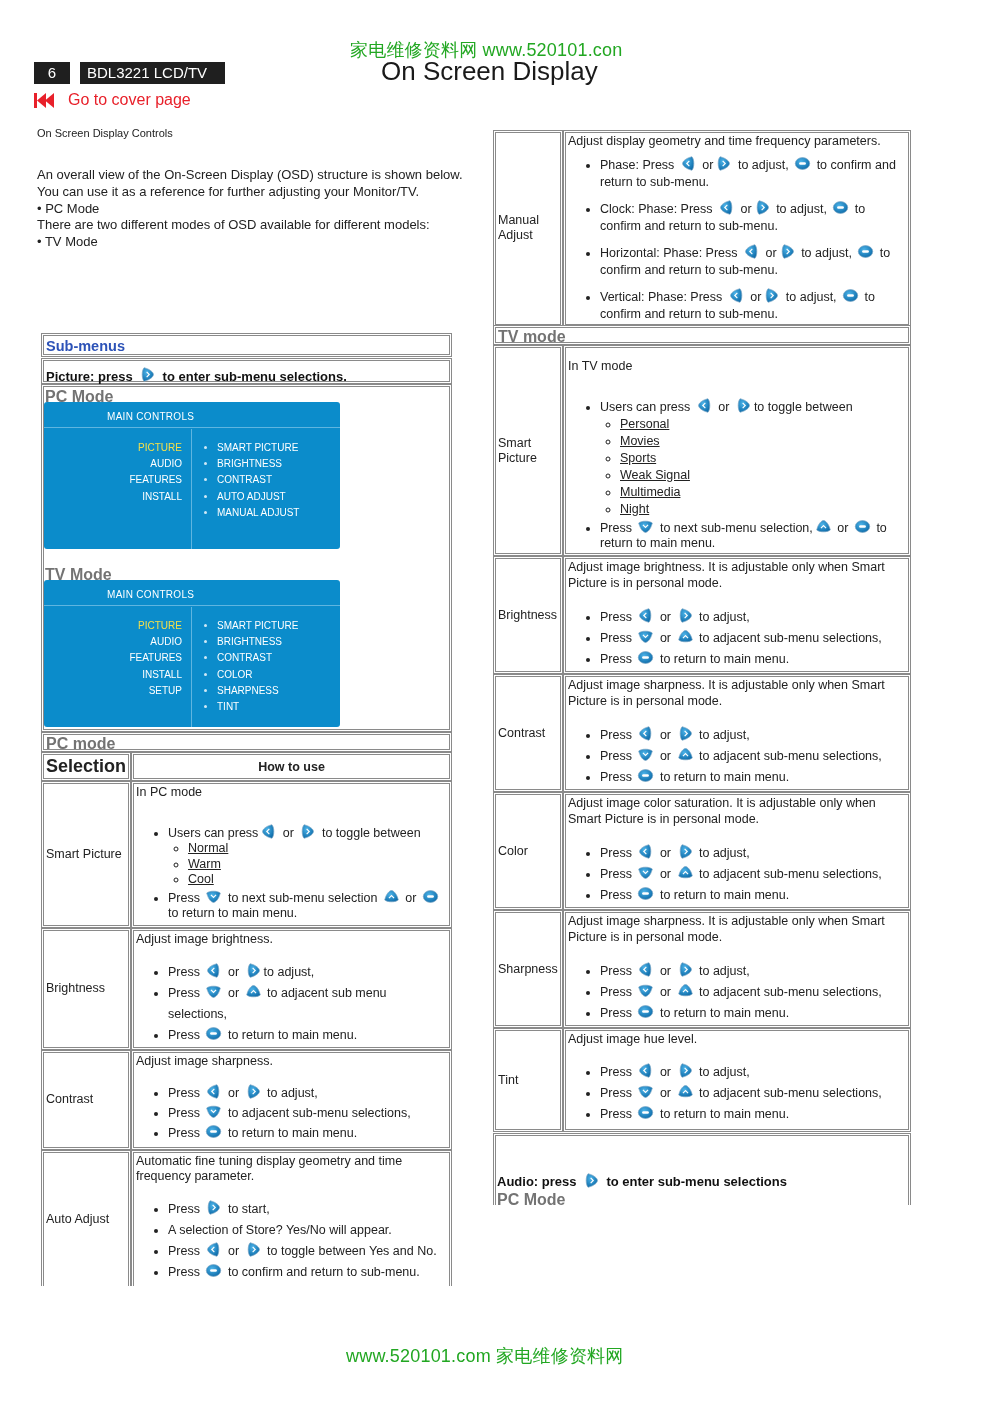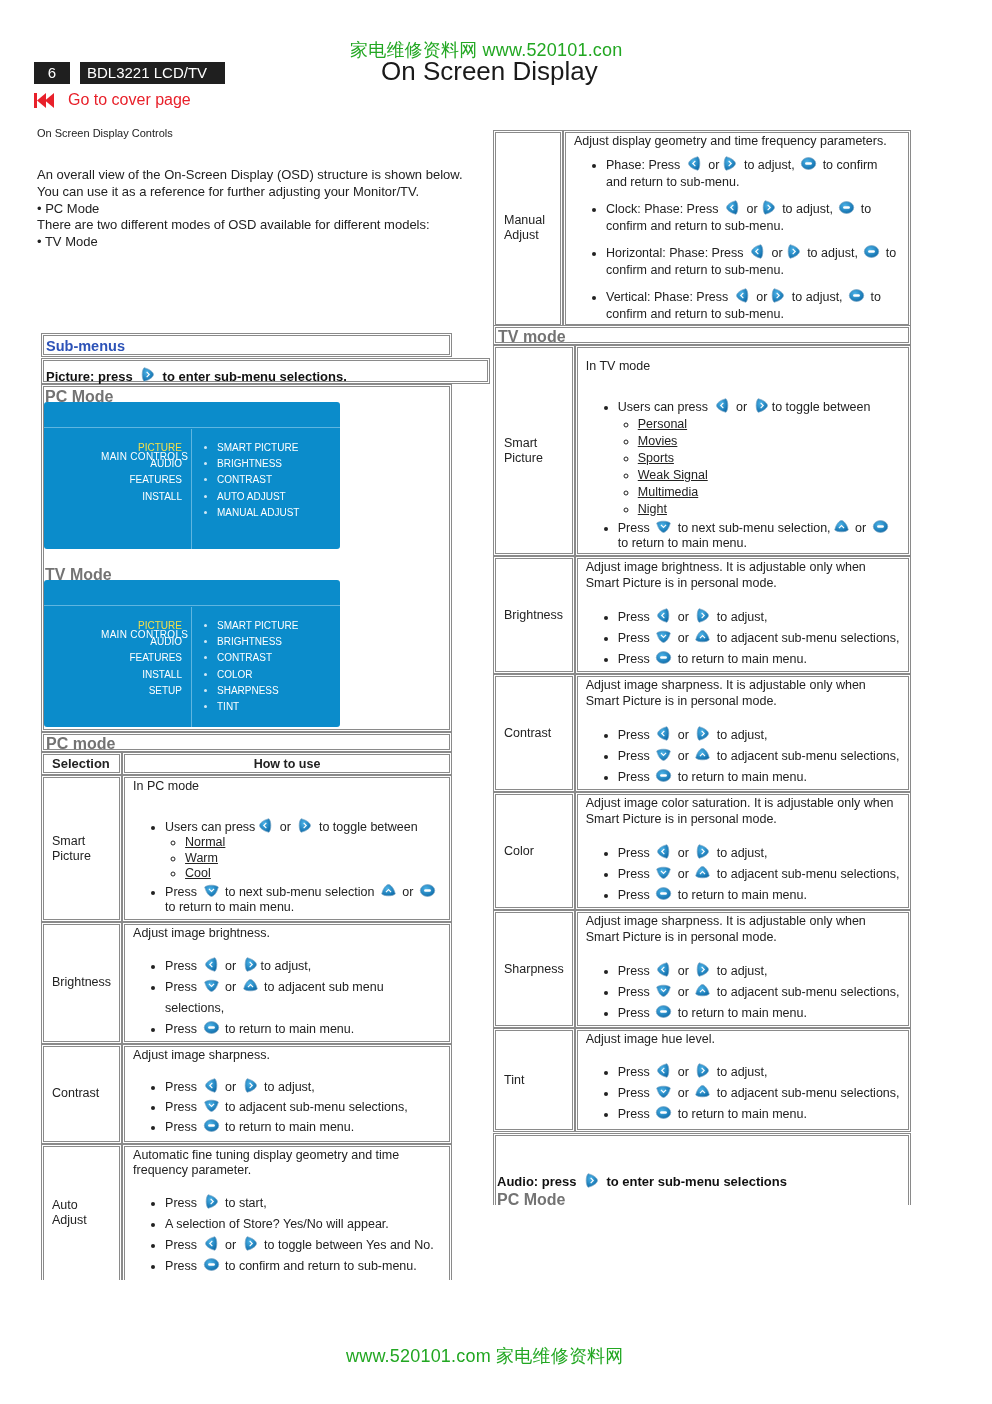--- a/index.html
+++ b/index.html
@@ -17,36 +17,36 @@
   .cover-link { left: 34px; top: 91px; display: flex; align-items: center; color: #e8202a; font-size: 16px; cursor: pointer; }
   .cover-link svg { margin-right: 12px; }
   .h-controls { left: 37px; top: 127px; font-size: 11px; color: #222; }
   .intro { left: 37px; top: 167px; width: 430px; font-size: 13px; line-height: 16.8px; color: #222; }
   .intro p { margin: 0; }
 
   
   .blk { position: absolute; border: 1px solid #888; background: #fff; }
   .blk.dbl { border: 3px double #8a8a8a; }
   .tbl { position: absolute; border-collapse: separate; border-spacing: 0; font-size: 12.5px; color: #222; }
-  .cell { border: 3px double #8a8a8a; vertical-align: middle; padding: 1px 8px; }
+  .cell { border: 3px double #8a8a8a; vertical-align: middle; padding: 1px 2px; }
   .sel-cell { font-size: 12.5px; line-height: 15px; }
   .how-cell { vertical-align: top; font-size: 12.5px; line-height: 15.5px; }
   .sec-title { color: #737373; font-weight: bold; font-size: 16px; }
   .sub-title { color: #2c52b7; font-weight: bold; font-size: 14.5px; }
   .bold-black { font-weight: bold; color: #111; font-size: 13px; }
 
   ul.b { margin: 0; padding-left: 32px; list-style: disc; }
   ul.b > li { margin: 0; }
   ul.c { margin: 0; padding-left: 20px; list-style: circle; text-decoration: underline; }
   .ico { display: inline-block; vertical-align: -3px; width: 17px; height: 17px; margin: 0 2px; }
 
   
   .osd { position: absolute; background: #0b8ccb; border-radius: 3px; color: #fff; font-size: 10px; }
   .osd .hdr { position: absolute; left: 0; right: 0; top: 0; height: 26px; border-bottom: 1px solid #5fb5e0; }
-  .osd .hdr span { position: absolute; left: 57px; top: 9px; letter-spacing: 0.3px; margin-top: 40px; }
+  .osd .hdr span { position: absolute; left: 63px; top: 9px; letter-spacing: 0.3px; }
   .osd .vsep { position: absolute; left: 147px; top: 27px; bottom: 0; border-left: 1px solid #5fb5e0; }
   .osd .left { position: absolute; right: 158px; top: 38px; text-align: right; line-height: 16.2px; }
   .osd .left .hl { color: #f4e04a; }
   .osd .right { position: absolute; left: 160px; top: 38px; line-height: 16.2px; }
   .osd .right .dot { display: inline-block; width: 3px; height: 3px; background: #cfe8f6; border-radius: 50%; margin-right: 10px; vertical-align: 2px; }
 </style>
 </head>
 <body>
 
 <svg width="0" height="0" style="position:absolute">
@@ -97,21 +97,21 @@
 <div class="abs intro">
   <p>An overall view of the On-Screen Display (OSD) structure is shown below.  You can use it as a reference for further adjusting your Monitor/TV.</p>
   <p>• PC Mode</p>
   <p>There are two different modes of OSD available for different models:</p>
   <p>• TV Mode</p>
 </div>
 
 <div class="blk dbl" style="left:41px; top:333px; width:411px; height:24px; padding:1px 2px;">
   <span class="sub-title">Sub-menus</span>
 </div>
-<div class="blk dbl" style="left:41px; top:358px; width:449px; height:26px; padding:5px 2px 0;">
+<div class="blk dbl" style="left:41px; top:358px; width:411px; height:26px; padding:5px 2px 0;">
   <span class="bold-black">Picture: press</span>
   <svg class="ico" style="vertical-align:-2px;">
       <use href="#i-right"></use>
     </svg>
   <span class="bold-black">to enter sub-menu selections.</span>
 </div>
 
 <div class="blk dbl" style="left:41px; top:384px; width:411px; height:348px;">
   <div class="abs sec-title" style="left:1px; top:1px;">PC Mode</div>
   <div class="osd" style="left:0px; top:15px; width:296px; height:147px;">
@@ -162,21 +162,21 @@
   <span class="sec-title">PC mode</span>
 </div>
 
 <table class="tbl" style="left:41px; top:752px; width:411px;">
   <colgroup>
       <col style="width:68px">
       <col>
     </colgroup>
   <tbody>
       <tr style="height:21px;">
-    <th class="cell" style="text-align:left; font-size:13px;">Selection</th>
+    <th class="cell" style="text-align:left; font-size:18px;">Selection</th>
     <th class="cell" style="font-size:12.5px;">How to use</th>
   </tr>
 
   <tr style="height:147px;">
     <td class="cell sel-cell">Smart Picture</td>
     <td class="cell how-cell">
       <div>In PC mode</div>
       <div style="height:22px"></div>
       <ul class="b">
         <li><span>Users can press</span><svg class="ico">

